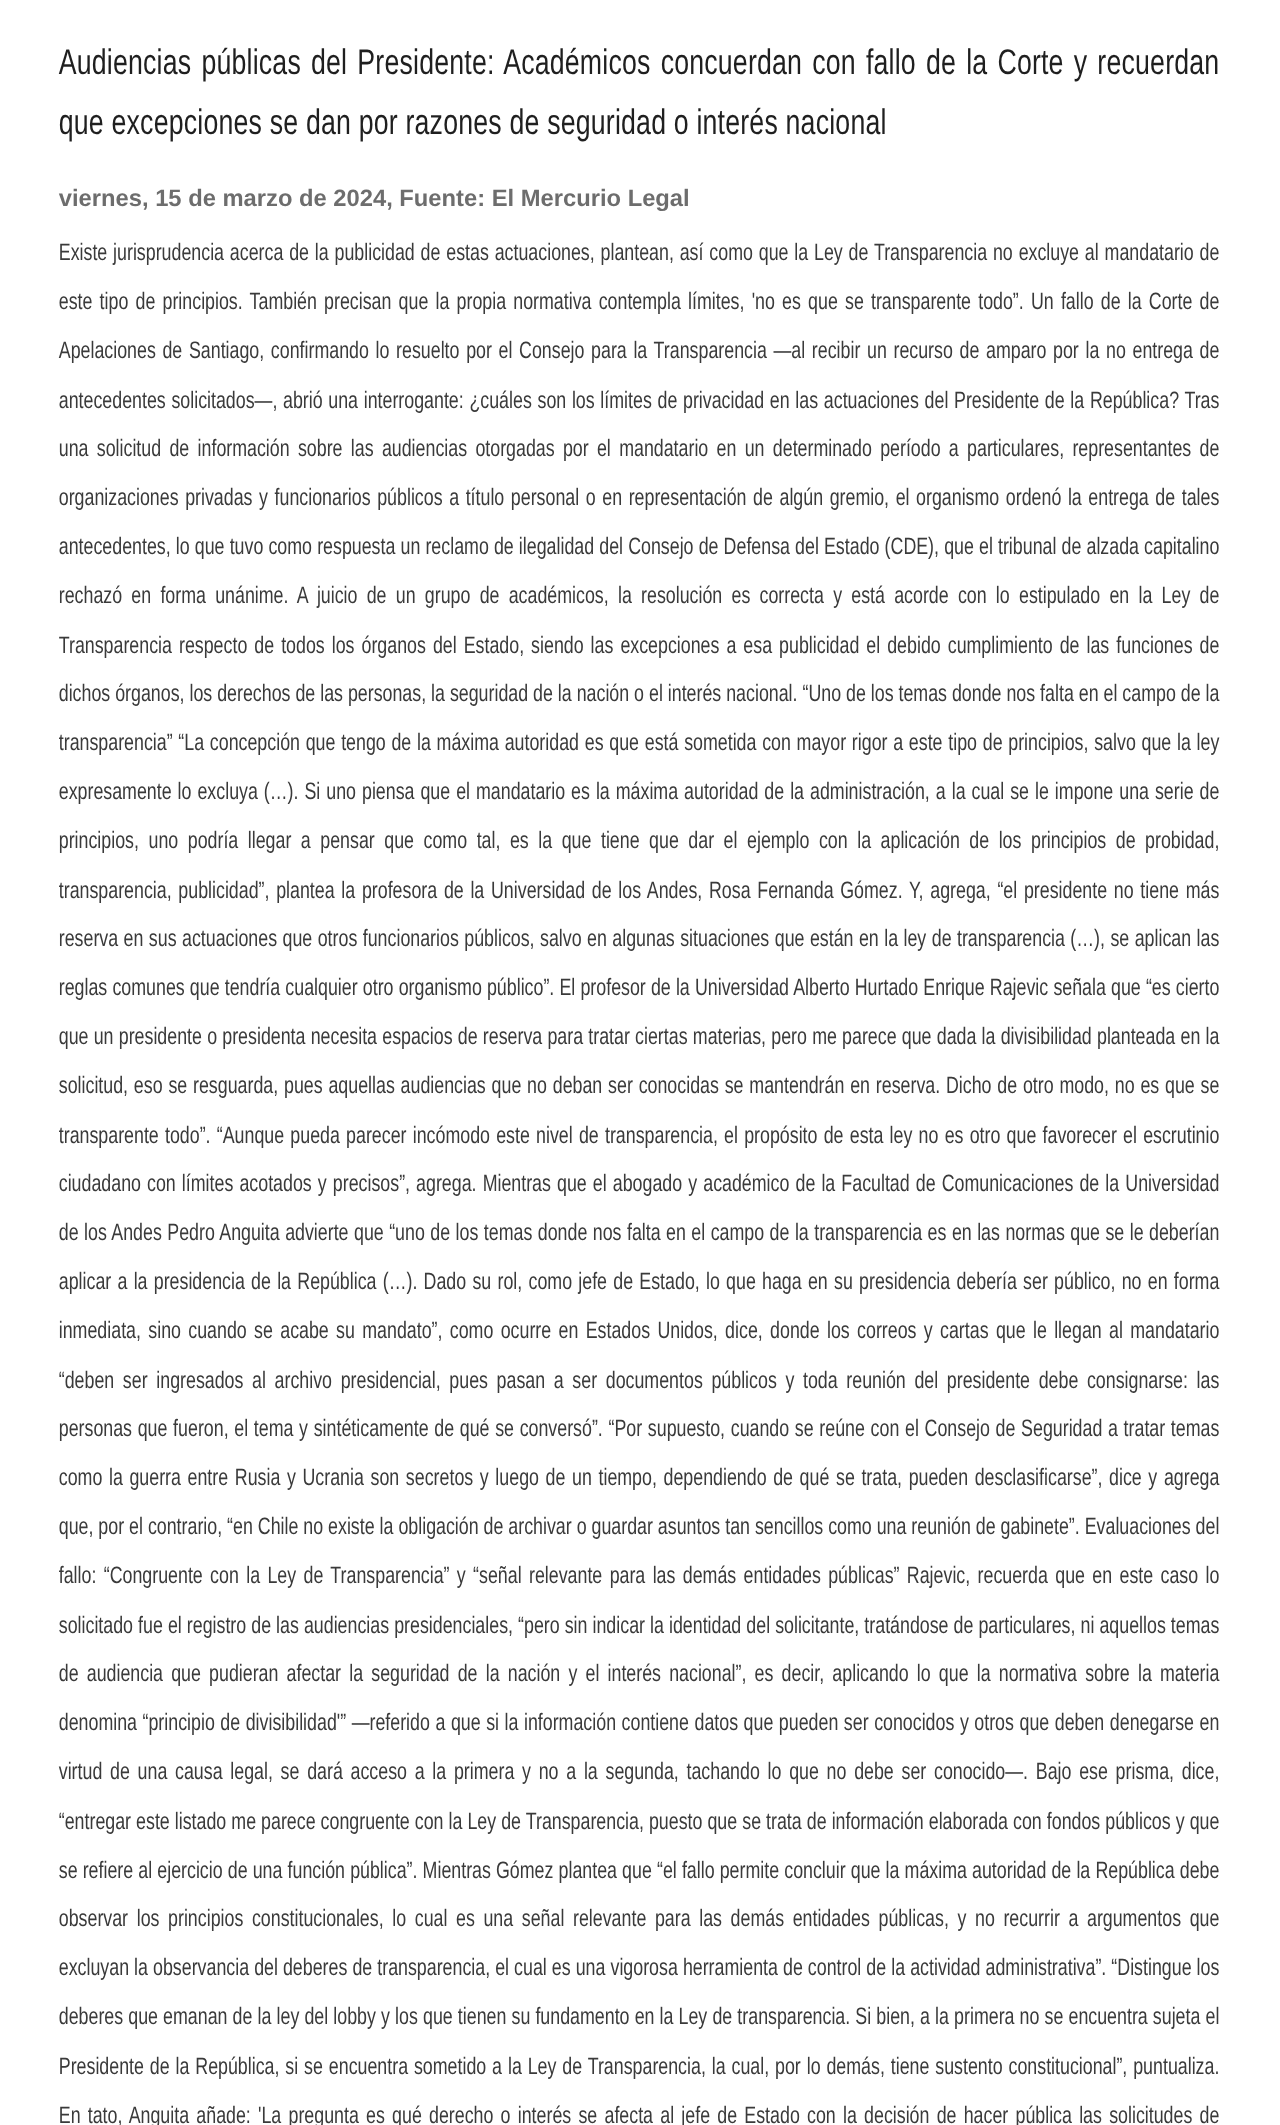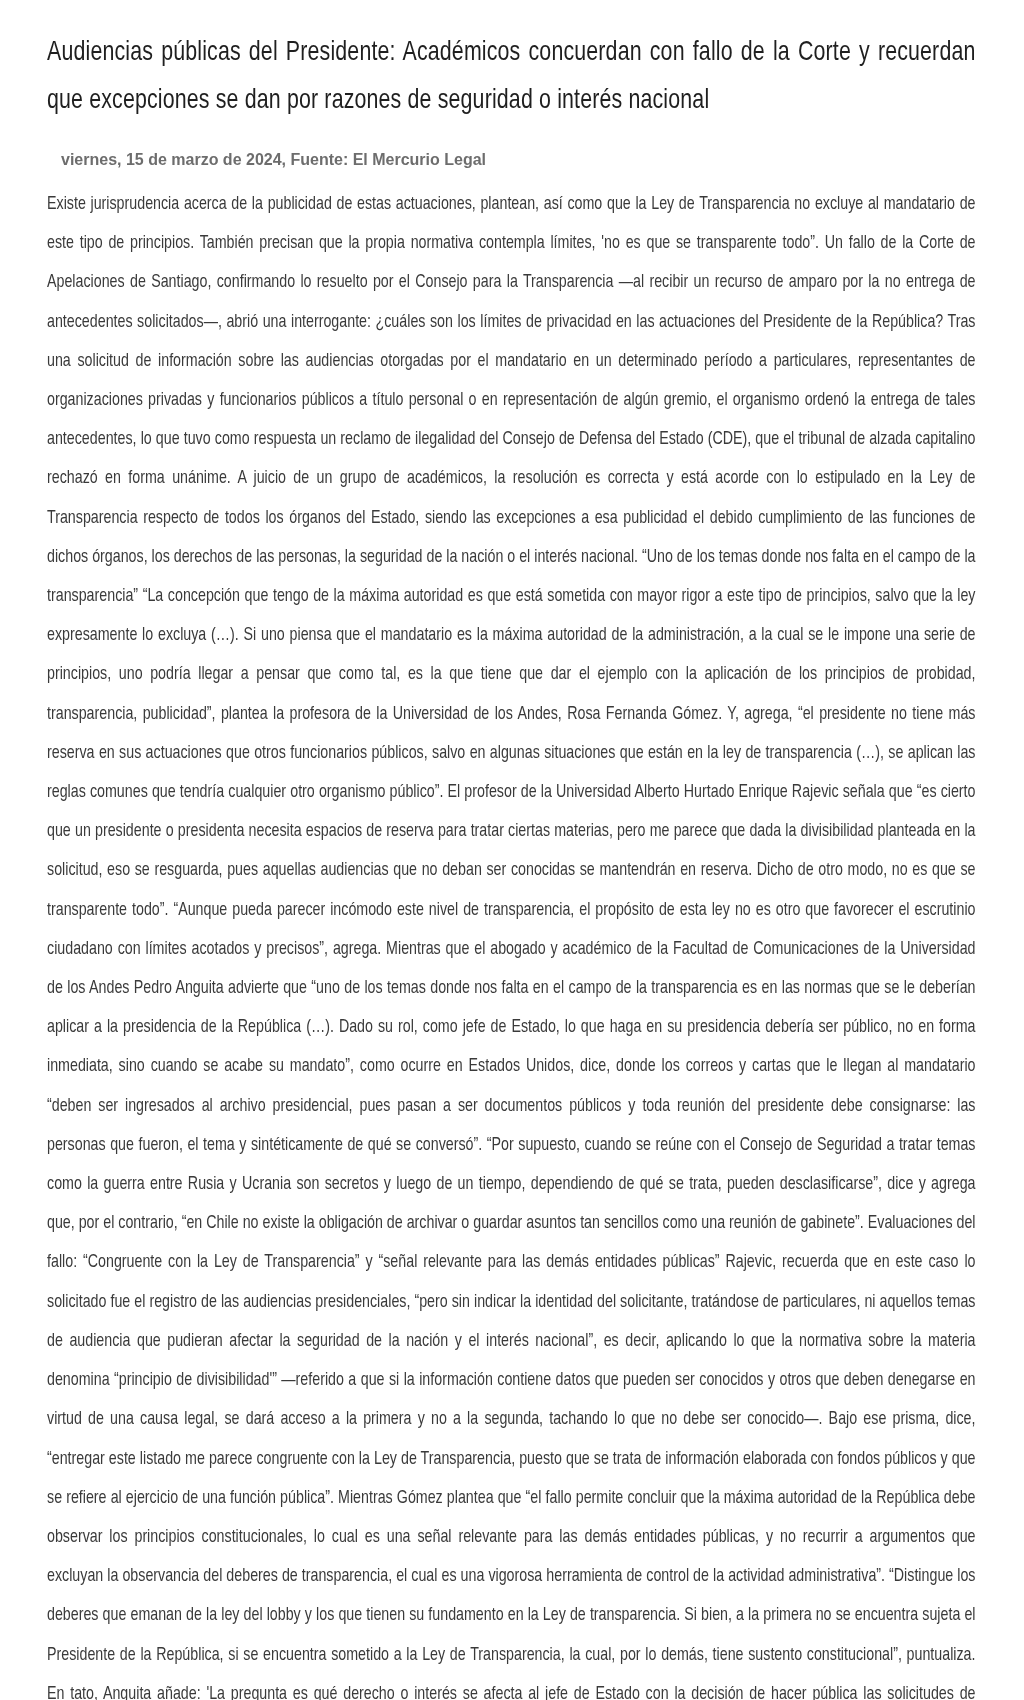--- a/index.html
+++ b/index.html
@@ -28,25 +28,25 @@
   h1.article-title {
     font-size: 28.5px;
     line-height: 48px;
     font-weight: 400;
     color: #1f1f1f;
     text-align: justify;
     margin: 12px 0 0 0;
     letter-spacing: 0.2px;
   }
   .article-meta {
-    font-size: 16px;
+    font-size: 19px;
     line-height: 24px;
     font-weight: 700;
     color: #6d6d6d;
-    margin: 26px 0 0 14px;
+    margin: 26px 0 0 0;
   }
   p.article-body {
     font-size: 19px;
     line-height: 39.2px;
     font-weight: 400;
     color: #3a3a3a;
     text-align: justify;
     margin: 11px 0 0 0;
   }
 </style>

